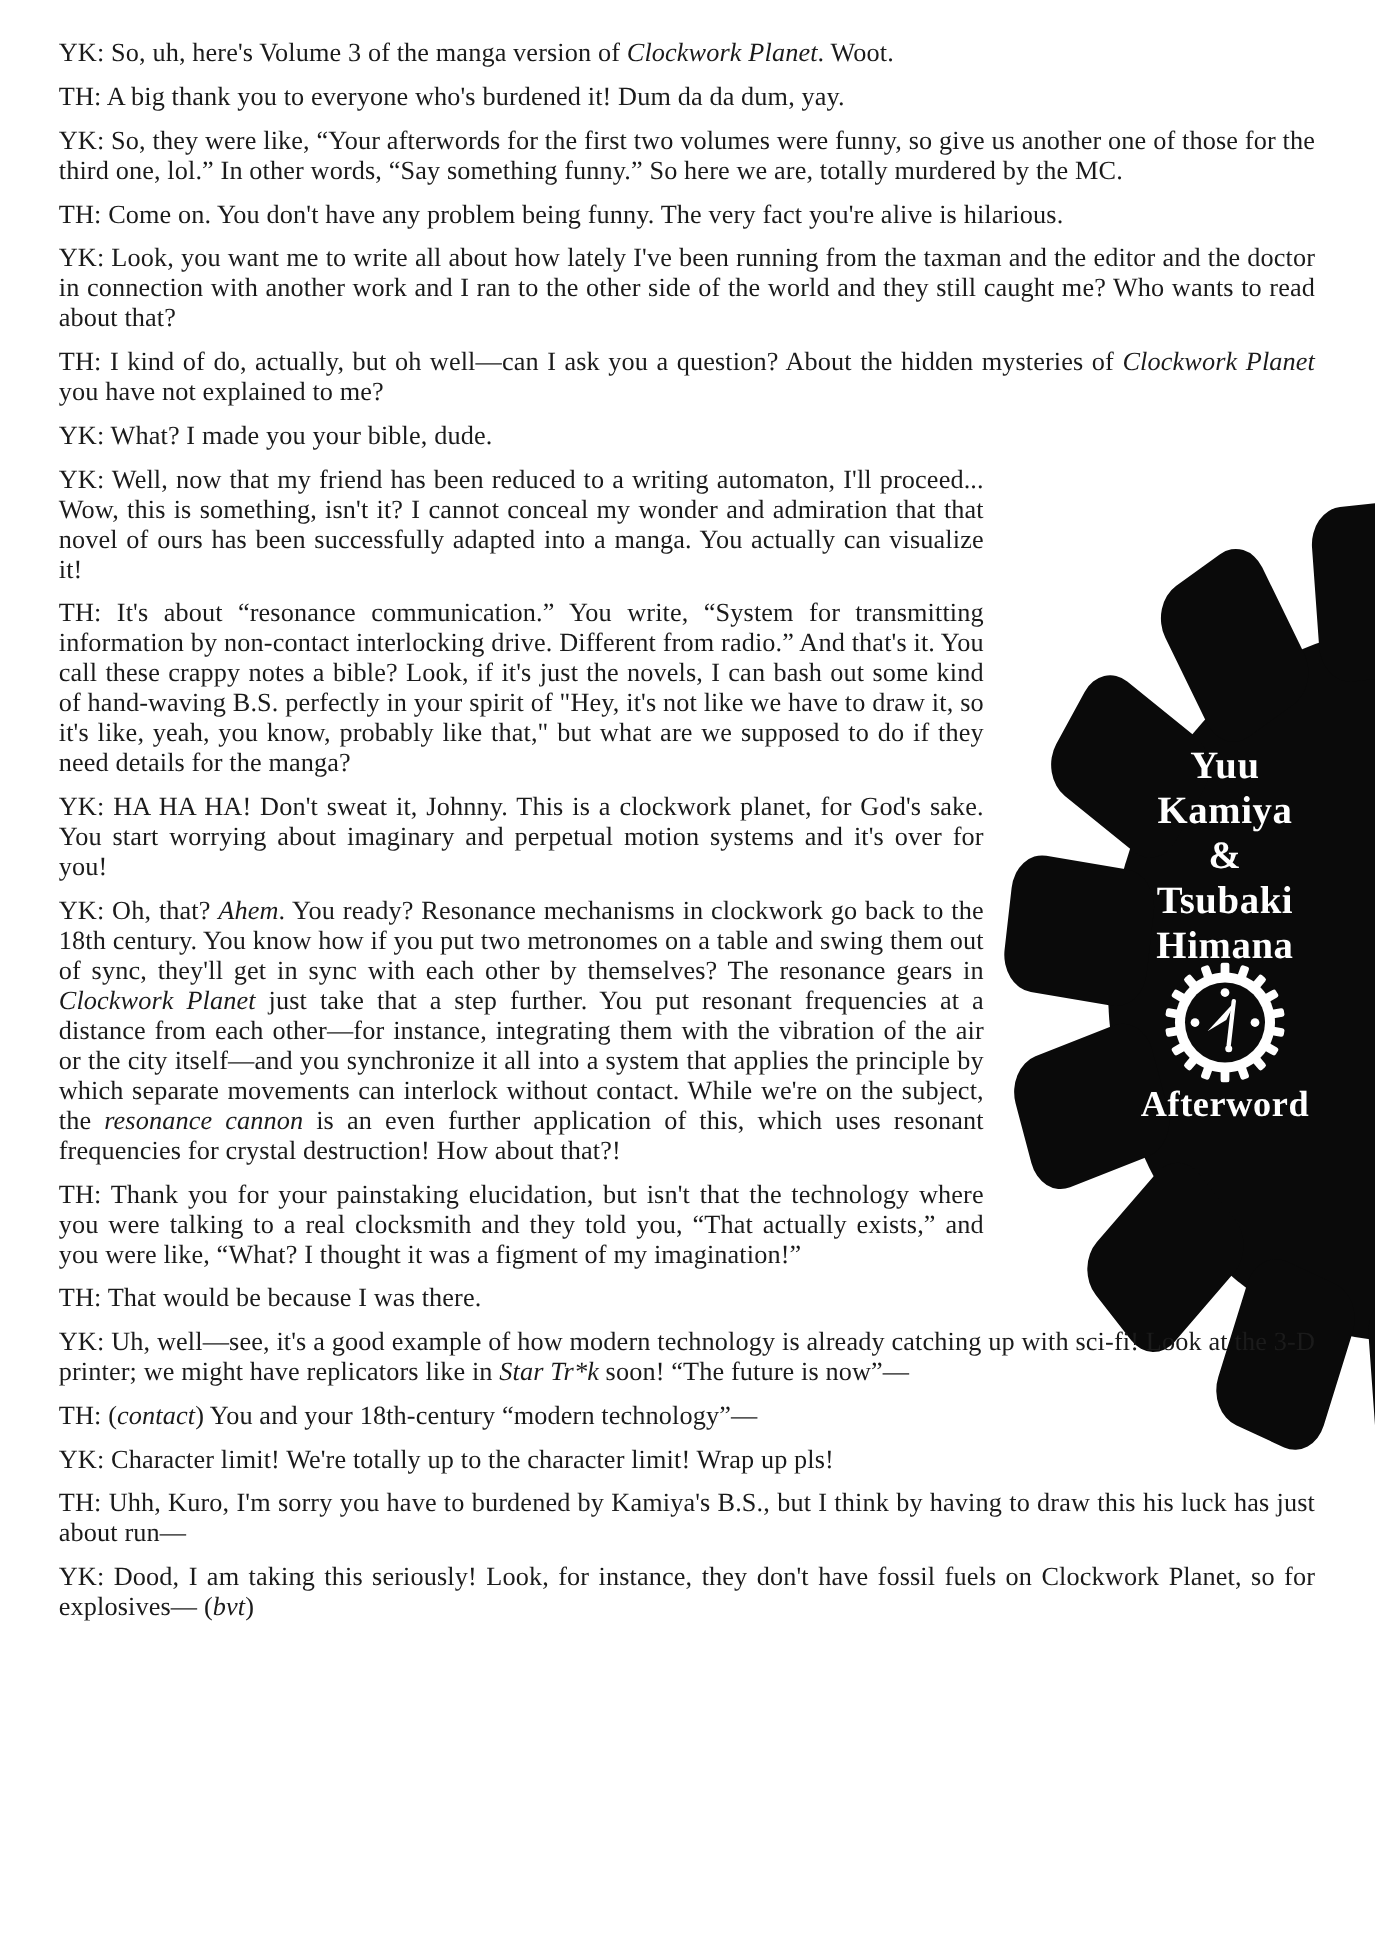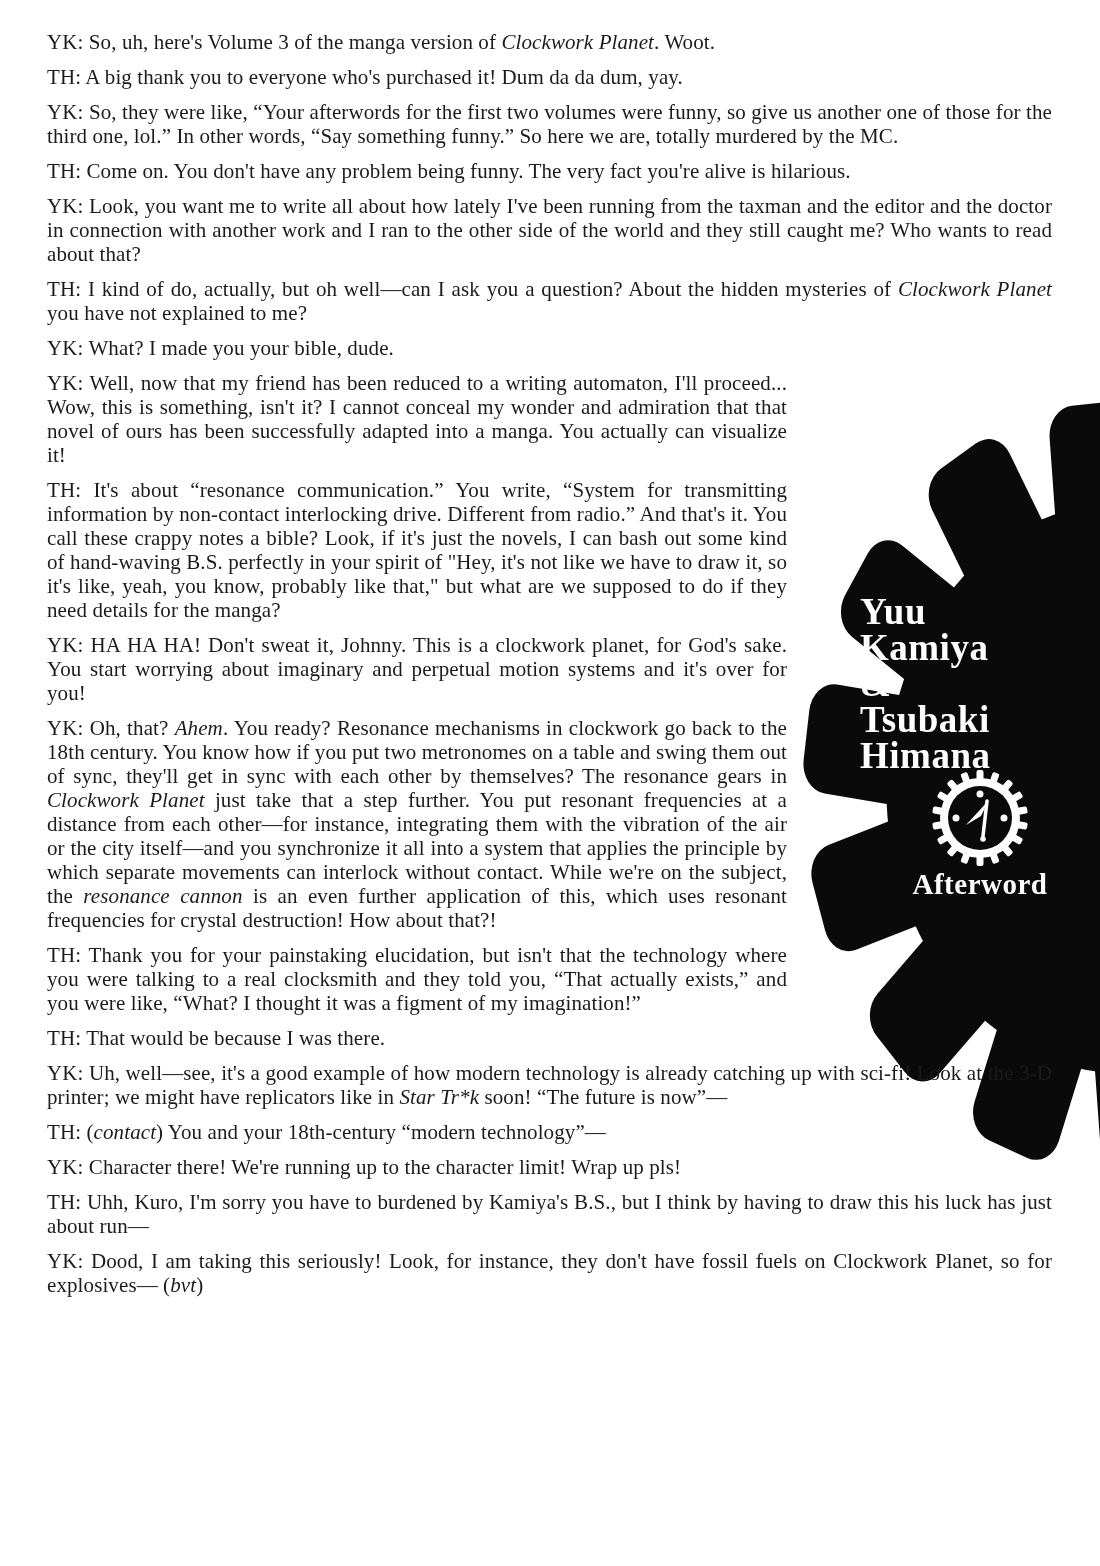--- a/index.html
+++ b/index.html
@@ -11,22 +11,22 @@
   .para{
     margin:0 0 11px 0;font-size:21px;line-height:24px;
     text-align:justify;letter-spacing:0.1px;
   }
   .para.narrow{width:740px;}
   .para b{font-weight:normal;}
   .para i{font-style:italic;}
   .gear-wrap{position:absolute;top:378px;right:0;width:320px;height:820px;}
   .gear-wrap svg.gear{position:absolute;left:0;top:0;}
   .authors{
-    position:absolute;top:216px;left:80px;width:240px;text-align:left;
-    color:#ffffff;font-weight:bold;font-size:37px;line-height:36px;letter-spacing:0.5px;
+    position:absolute;top:216px;left:80px;width:240px;text-align:center;
+    color:#ffffff;font-weight:bold;font-size:31px;line-height:36px;letter-spacing:0.5px;
   }
   .authors span{display:block;}
   .clock{position:absolute;top:392px;left:152px;}
   .afterword{
     position:absolute;top:490px;left:60px;width:280px;text-align:center;
     color:#ffffff;font-weight:bold;font-size:29px;letter-spacing:0.5px;
   }
 </style>
 </head>
 <body>
@@ -93,30 +93,30 @@
       <path d="M 7,-17 L 3,18" stroke="#ffffff" stroke-width="3.5" fill="none" stroke-linecap="round"></path>
       <circle cx="3" cy="21" r="2.8"></circle>
     </g>
   </svg>
 
   <div class="afterword">Afterword</div>
 </div>
 
 <div class="content">
     <p class="para full"><b>YK:</b> <span>So, uh, here's Volume 3 of the manga version of </span><i>Clockwork Planet</i><span>. Woot.</span></p>
-    <p class="para full"><b>TH:</b> <span>A big thank you to everyone who's purchased it! Dum da da dum, yay.</span></p>
+    <p class="para full"><b>TH:</b> <span>A big thank you to everyone who's burdened it! Dum da da dum, yay.</span></p>
     <p class="para full"><b>YK:</b> <span>So, they were like, “Your afterwords for the first two volumes were funny, so give us another one of those for the third one, lol.” In other words, “Say something funny.” So here we are, totally murdered by the MC.</span></p>
     <p class="para full"><b>TH:</b> <span>Come on. You don't have any problem being funny. The very fact you're alive is hilarious.</span></p>
     <p class="para full"><b>YK:</b> <span>Look, you want me to write all about how lately I've been running from the taxman and the editor and the doctor in connection with another work and I ran to the other side of the world and they still caught me? Who wants to read about that?</span></p>
     <p class="para full"><b>TH:</b> <span>I kind of do, actually, but oh well—can I ask you a question? About the hidden mysteries of </span><i>Clockwork Planet</i><span> you have not explained to me?</span></p>
     <p class="para full"><b>YK:</b> <span>What? I made you your bible, dude.</span></p>
     <p class="para narrow"><b>YK:</b> <span>Well, now that my friend has been reduced to a writing automaton, I'll proceed... Wow, this is something, isn't it? I cannot conceal my wonder and admiration that that novel of ours has been successfully adapted into a manga. You actually can visualize it!</span></p>
     <p class="para narrow"><b>TH:</b> <span>It's about “resonance communication.” You write, “System for transmitting information by non-contact interlocking drive. Different from radio.” And that's it. You call these crappy notes a bible? Look, if it's just the novels, I can bash out some kind of hand-waving B.S. perfectly in your spirit of "Hey, it's not like we have to draw it, so it's like, yeah, you know, probably like that," but what are we supposed to do if they need details for the manga?</span></p>
     <p class="para narrow"><b>YK:</b> <span>HA HA HA! Don't sweat it, Johnny. This is a clockwork planet, for God's sake. You start worrying about imaginary and perpetual motion systems and it's over for you!</span></p>
     <p class="para narrow"><b>YK:</b> <span>Oh, that? </span><i>Ahem</i><span>. You ready? Resonance mechanisms in clockwork go back to the 18th century. You know how if you put two metronomes on a table and swing them out of sync, they'll get in sync with each other by themselves? The resonance gears in </span><i>Clockwork Planet</i><span> just take that a step further. You put resonant frequencies at a distance from each other—for instance, integrating them with the vibration of the air or the city itself—and you synchronize it all into a system that applies the principle by which separate movements can interlock without contact. While we're on the subject, the </span><i>resonance cannon</i><span> is an even further application of this, which uses resonant frequencies for crystal destruction! How about that?!</span></p>
     <p class="para narrow"><b>TH:</b> <span>Thank you for your painstaking elucidation, but isn't that the technology where you were talking to a real clocksmith and they told you, “That actually exists,” and you were like, “What? I thought it was a figment of my imagination!”</span></p>
     <p class="para full"><b>TH:</b> <span>That would be because I was there.</span></p>
     <p class="para full"><b>YK:</b> <span>Uh, well—see, it's a good example of how modern technology is already catching up with sci-fi! Look at the 3-D printer; we might have replicators like in </span><i>Star Tr*k</i><span> soon! “The future is now”—</span></p>
     <p class="para full"><b>TH:</b> <span>(</span><i>contact</i><span>) You and your 18th-century “modern technology”—</span></p>
-    <p class="para full"><b>YK:</b> <span>Character there! We're running up to the character limit! Wrap up pls!</span></p>
+    <p class="para full"><b>YK:</b> <span>Character limit! We're totally up to the character limit! Wrap up pls!</span></p>
     <p class="para full"><b>TH:</b> <span>Uhh, Kuro, I'm sorry you have to burdened by Kamiya's B.S., but I think by having to draw this his luck has just about run—</span></p>
     <p class="para full"><b>YK:</b> <span>Dood, I am taking this seriously! Look, for instance, they don't have fossil fuels on Clockwork Planet, so for explosives— (</span><i>bvt</i><span>)</span></p>
   </div>
 
 </body></html>

